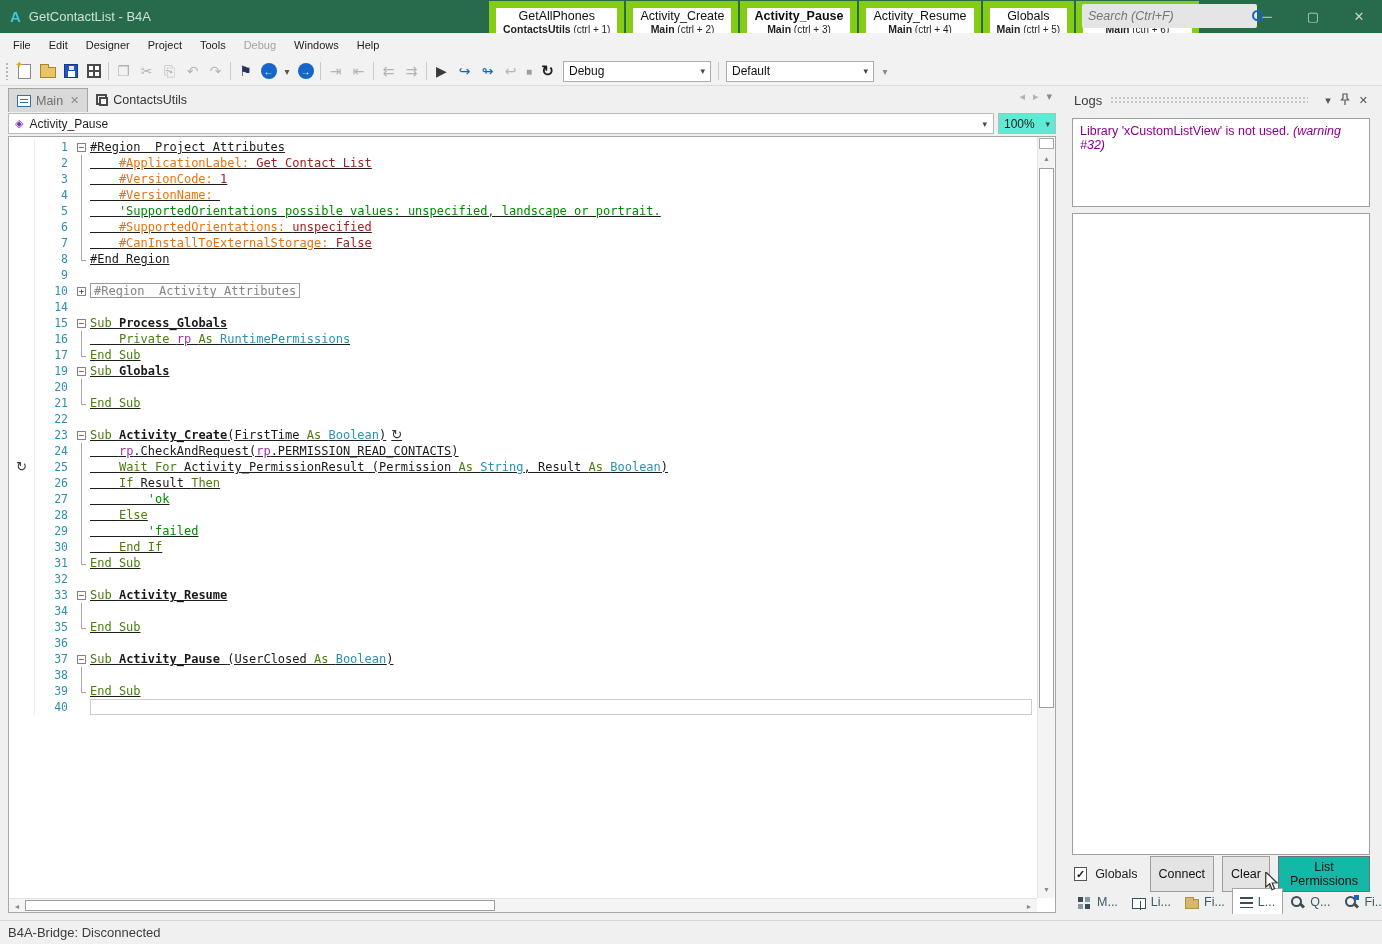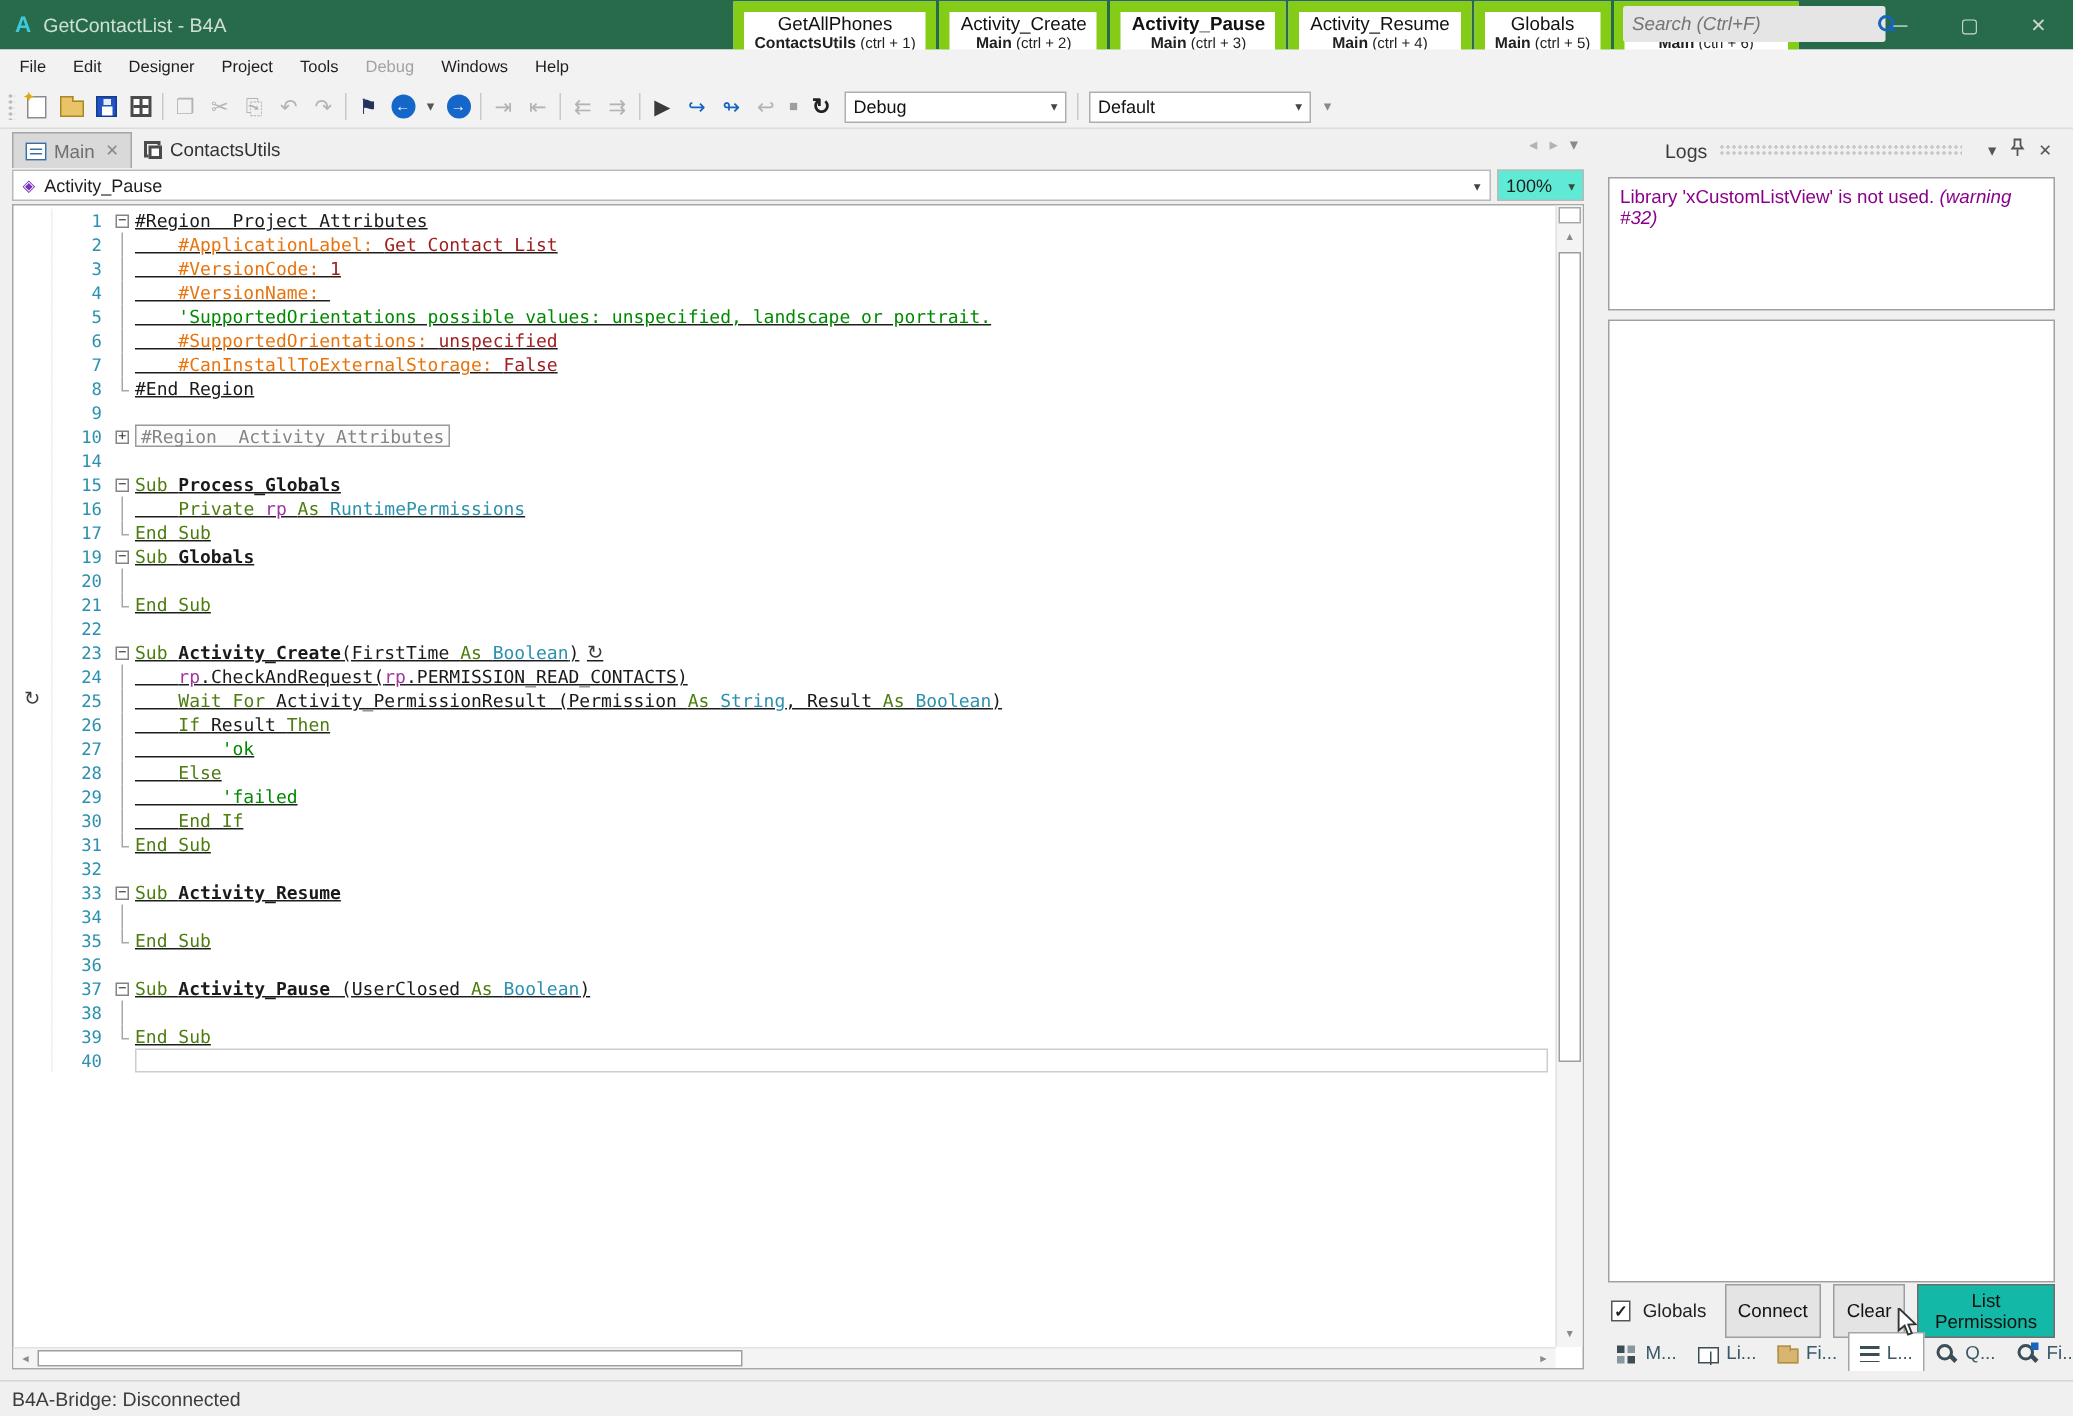--- a/index.html
+++ b/index.html
@@ -94,21 +94,21 @@
   .vs-btn { position:absolute; left:1px; width:15px; height:15px; color:#8a8a8a; font-size:9px; display:flex; align-items:center; justify-content:center; background:#f4f4f4; }
   .vs-up { top:14px; } .vs-down { bottom:1px; }
   .vs-thumb { position:absolute; left:1px; top:31px; width:15px; height:540px; background:#fff; border:1px solid #9e9e9e; }
   .hscroll { position:absolute; left:0; right:18px; bottom:0; height:14px; background:#f4f4f4; border-top:1px solid #e2e2e2; }
   .hs-btn { position:absolute; top:1px; width:14px; height:12px; color:#8a8a8a; font-size:9px; display:flex; align-items:center; justify-content:center; }
   .hs-left { left:1px; } .hs-right { right:1px; }
   .hs-thumb { position:absolute; left:16px; top:1px; width:470px; height:11px; background:#fff; border:1px solid #9e9e9e; }
 
   
   .logspanel { position:absolute; left:1068px; top:88px; width:306px; height:828px; }
-  .logshead { position:absolute; left:0; top:0; right:0; height:24px; display:flex; align-items:center; padding:0 6px;margin-left:36px; }
+  .logshead { position:absolute; left:0; top:0; right:0; height:24px; display:flex; align-items:center; padding:0 6px; }
   .logshead .lt { font-size:13px; color:#3c3c3c; margin-right:8px; }
   .logsgrip { flex:1; height:8px; background-image:radial-gradient(#c6c6c6 1px, transparent 1.2px); background-size:4px 4px; margin-right:8px; }
   .logshead .hic { color:#555; font-size:11px; margin-left:9px; }
   .warnbox { position:absolute; left:4px; top:30px; width:298px; height:89px; background:#fff; border:1px solid #a0a0a0; padding:5px 7px; font-size:12.5px; color:#8b008b; }
   .warnbox em { font-style:italic; }
   .logbox { position:absolute; left:4px; top:125px; width:298px; height:642px; background:#fff; border:1px solid #a0a0a0; }
   .logctl { position:absolute; left:6px; top:774px; right:4px; height:24px; display:flex; align-items:center; gap:8px; }
   .cbx { width:14px; height:14px; background:#fff; border:1px solid #555; display:flex; align-items:center; justify-content:center; font-size:11px; color:#222; font-weight:bold; }
   .cbl { font-size:12.5px; color:#222; margin-right:4px; }
   .btn { background:#e4e4e4; border:1px solid #9d9d9d; padding:3px 8px; font-size:12.5px; color:#111; font-family:"Liberation Sans",sans-serif; }

